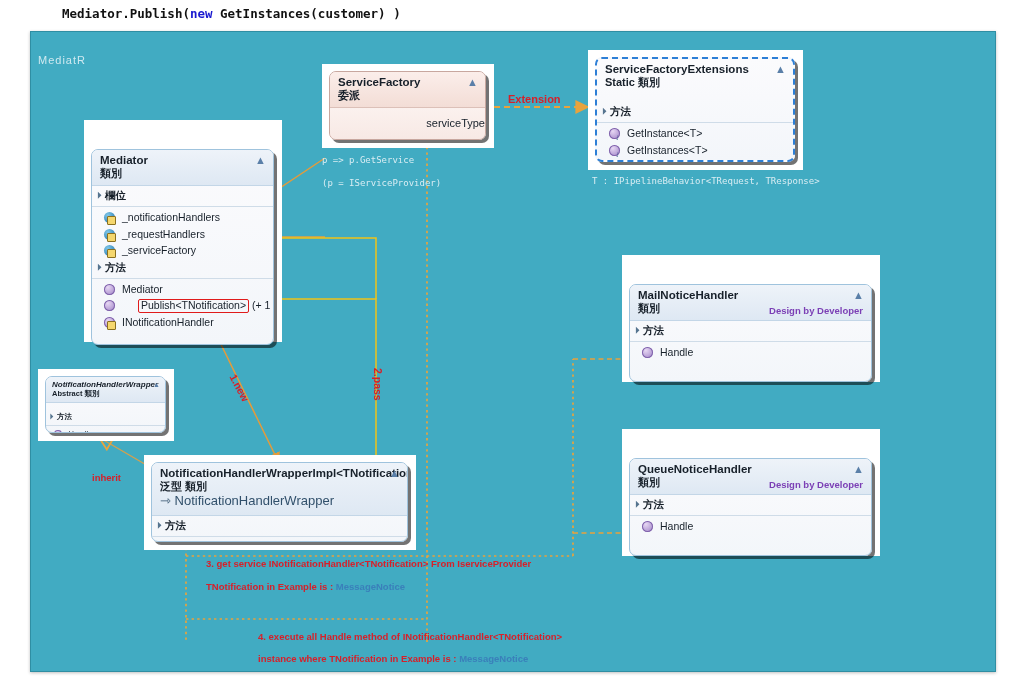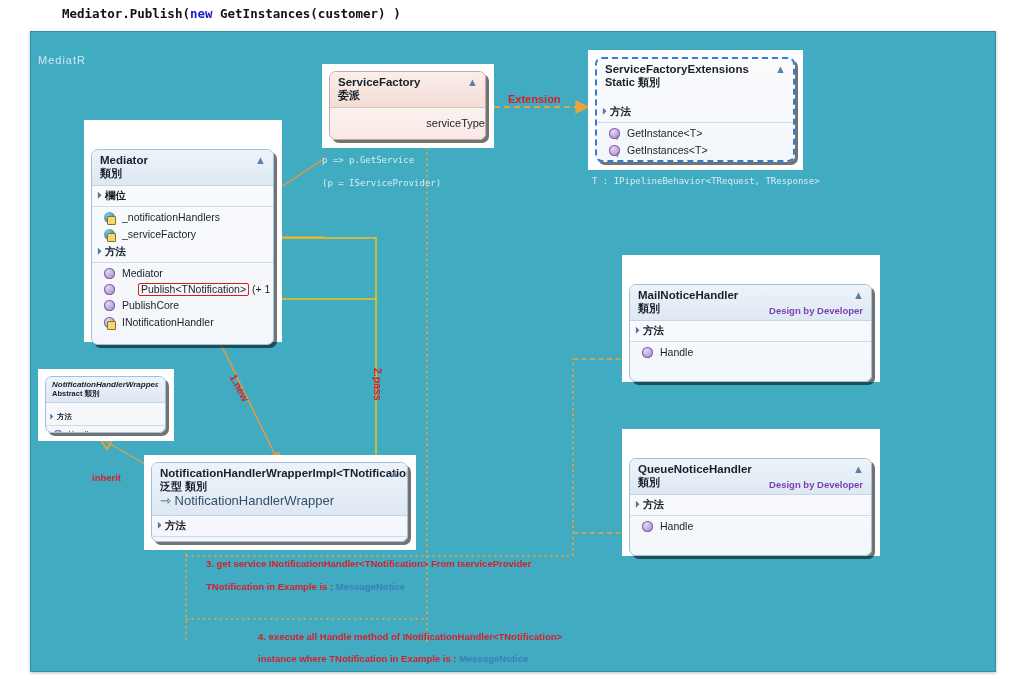--- a/index.html
+++ b/index.html
@@ -135,26 +135,28 @@
         <div class="cname">Mediator</div>
         <div class="csub">類別</div>
       </div>
       <div class="sect">欄位</div>
       <div class="divline"></div>
       <div class="memrow"><span class="gly field">
             <span class="lock"></span>
           </span><span>_notificationHandlers</span></div>
       <div class="memrow"><span class="gly field">
             <span class="lock"></span>
+          </span><span>_requestHandlers</span></div>
+      <div class="memrow"><span class="gly field">
+            <span class="lock"></span>
           </span><span>_serviceFactory</span></div>
       <div class="sect">方法</div>
       <div class="divline"></div>
       <div class="memrow"><span class="gly method"></span><span>Mediator</span></div>
       <div class="memrow"><span class="gly method"></span><span class="redbox">Publish&lt;TNotification&gt;</span> <span class="dim">(+ 1 多載)</span></div>
-      <div class="memrow"><span class="gly method"></span><span>PublishCore</span></div>
       <div class="memrow"><span class="gly method">
             <span class="lock"></span>
           </span><span>INotificationHandler</span></div>
       <div class="memrow"> </div>
     </div>
   </div>
 
   <div class="card" id="sf" style="left:322px;top:64px;width:172px;height:84px;">
     <div class="cardinner">
       <div class="chdr">

